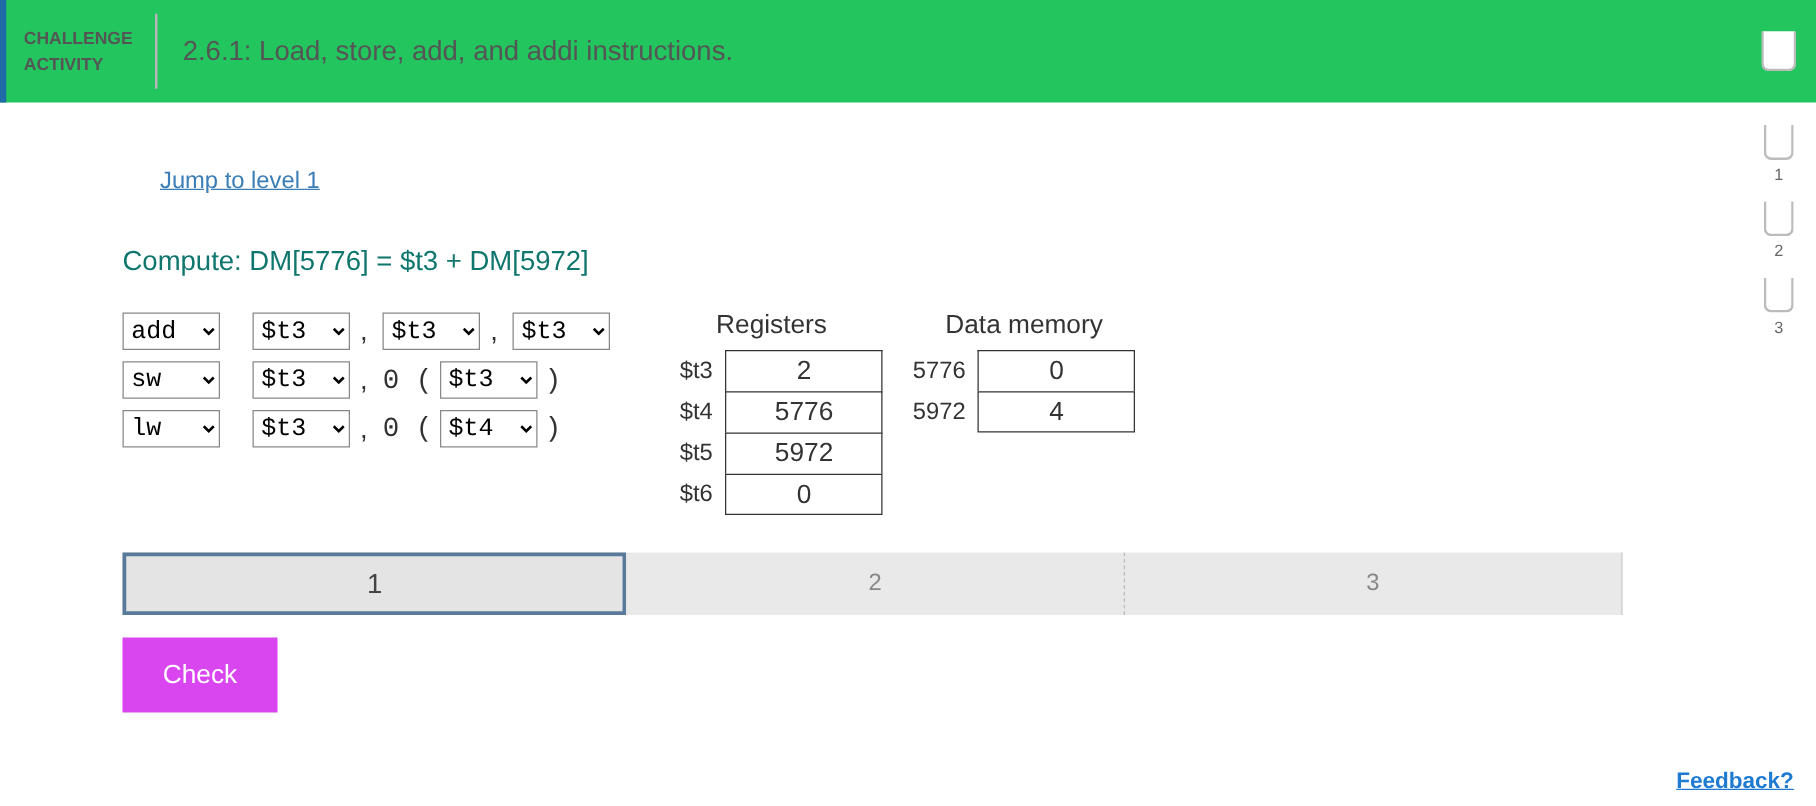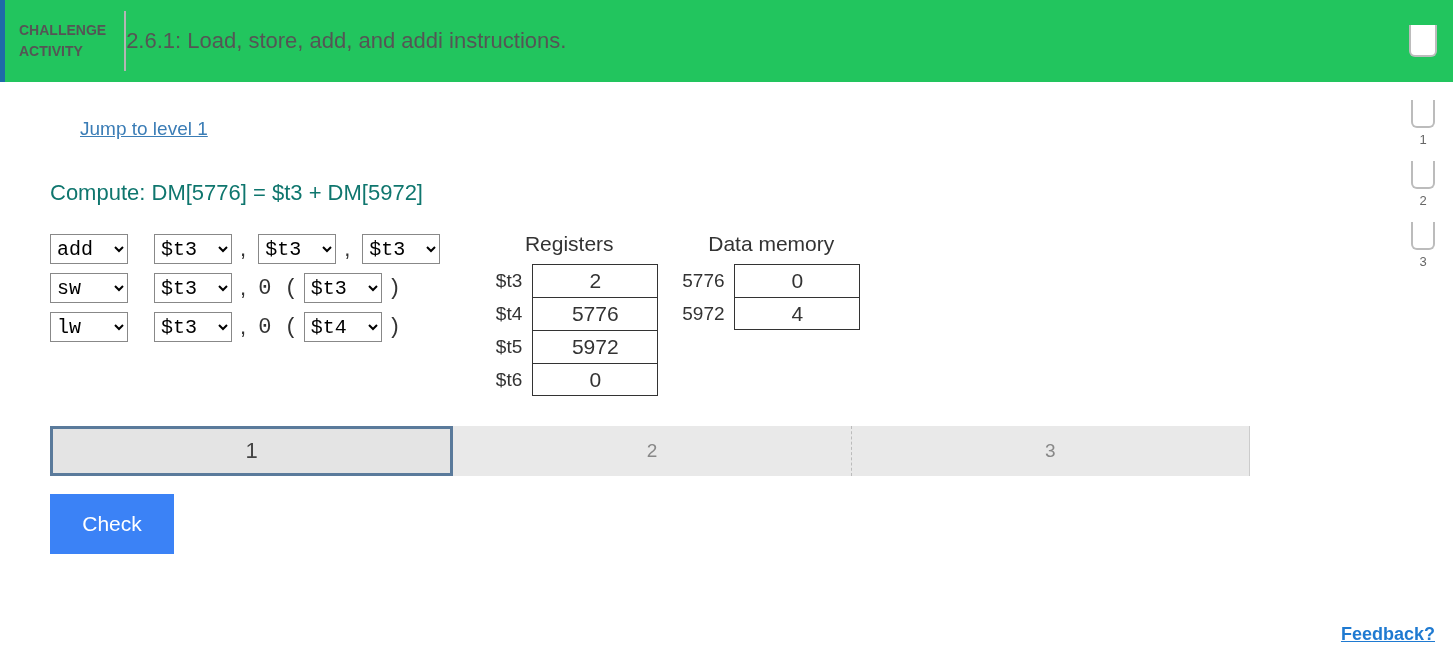--- a/index.html
+++ b/index.html
@@ -20,20 +20,21 @@
     line-height: 1.5;
     border-right: 2px solid #b5b5b5;
     height: 60px;
     display: flex;
     flex-direction: column;
     justify-content: center;
   }
   .activity-title {
     font-size: 22px;
     color: #555;
+    padding-left: 20px;
   }
   .header-shield {
     margin-left: auto;
     margin-right: 16px;
   }
   .shield {
     width: 28px;
     height: 32px;
     border: 2px solid #bcbcbc;
     border-top: none;
@@ -58,23 +59,24 @@
     display: flex;
     flex-direction: column;
     align-items: center;
     gap: 4px;
   }
   .rail-num {
     font-size: 13px;
     color: #666;
   }
   .content {
-    padding: 36px 0 0 50px;
+    padding: 36px 0 0 98px;
     width: 1300px;
     position: relative;
+    margin-top: 16px;
   }
   .jump-link {
     color: #3b7db6;
     font-size: 19px;
     padding-left: 30px;
     margin-bottom: 40px;
     display: inline-block;
   }
   .compute-prompt {
     font-size: 22px;
@@ -170,26 +172,26 @@
     height: 60px;
     padding: 0 28px;
     font-size: 21px;
     color: #fff;
     border: none;
     cursor: pointer;
     display: flex;
     align-items: center;
     justify-content: center;
   }
-  .btn-check { background: #3b82f6; min-width: 124px; }
+  .btn-check { background: #d946ef; min-width: 124px; }
   .btn-try { background: #e8b282; min-width: 152px; }
   .feedback {
     position: absolute;
     right: 18px;
-    bottom: 0;
+    bottom: 10px;
     color: #1f7ad1;
     font-weight: bold;
     font-size: 18px;
   }
   .page-wrap { position: relative; min-height: 645px; }
 </style>
 </head>
 <body>
 
 <div class="page-wrap">

